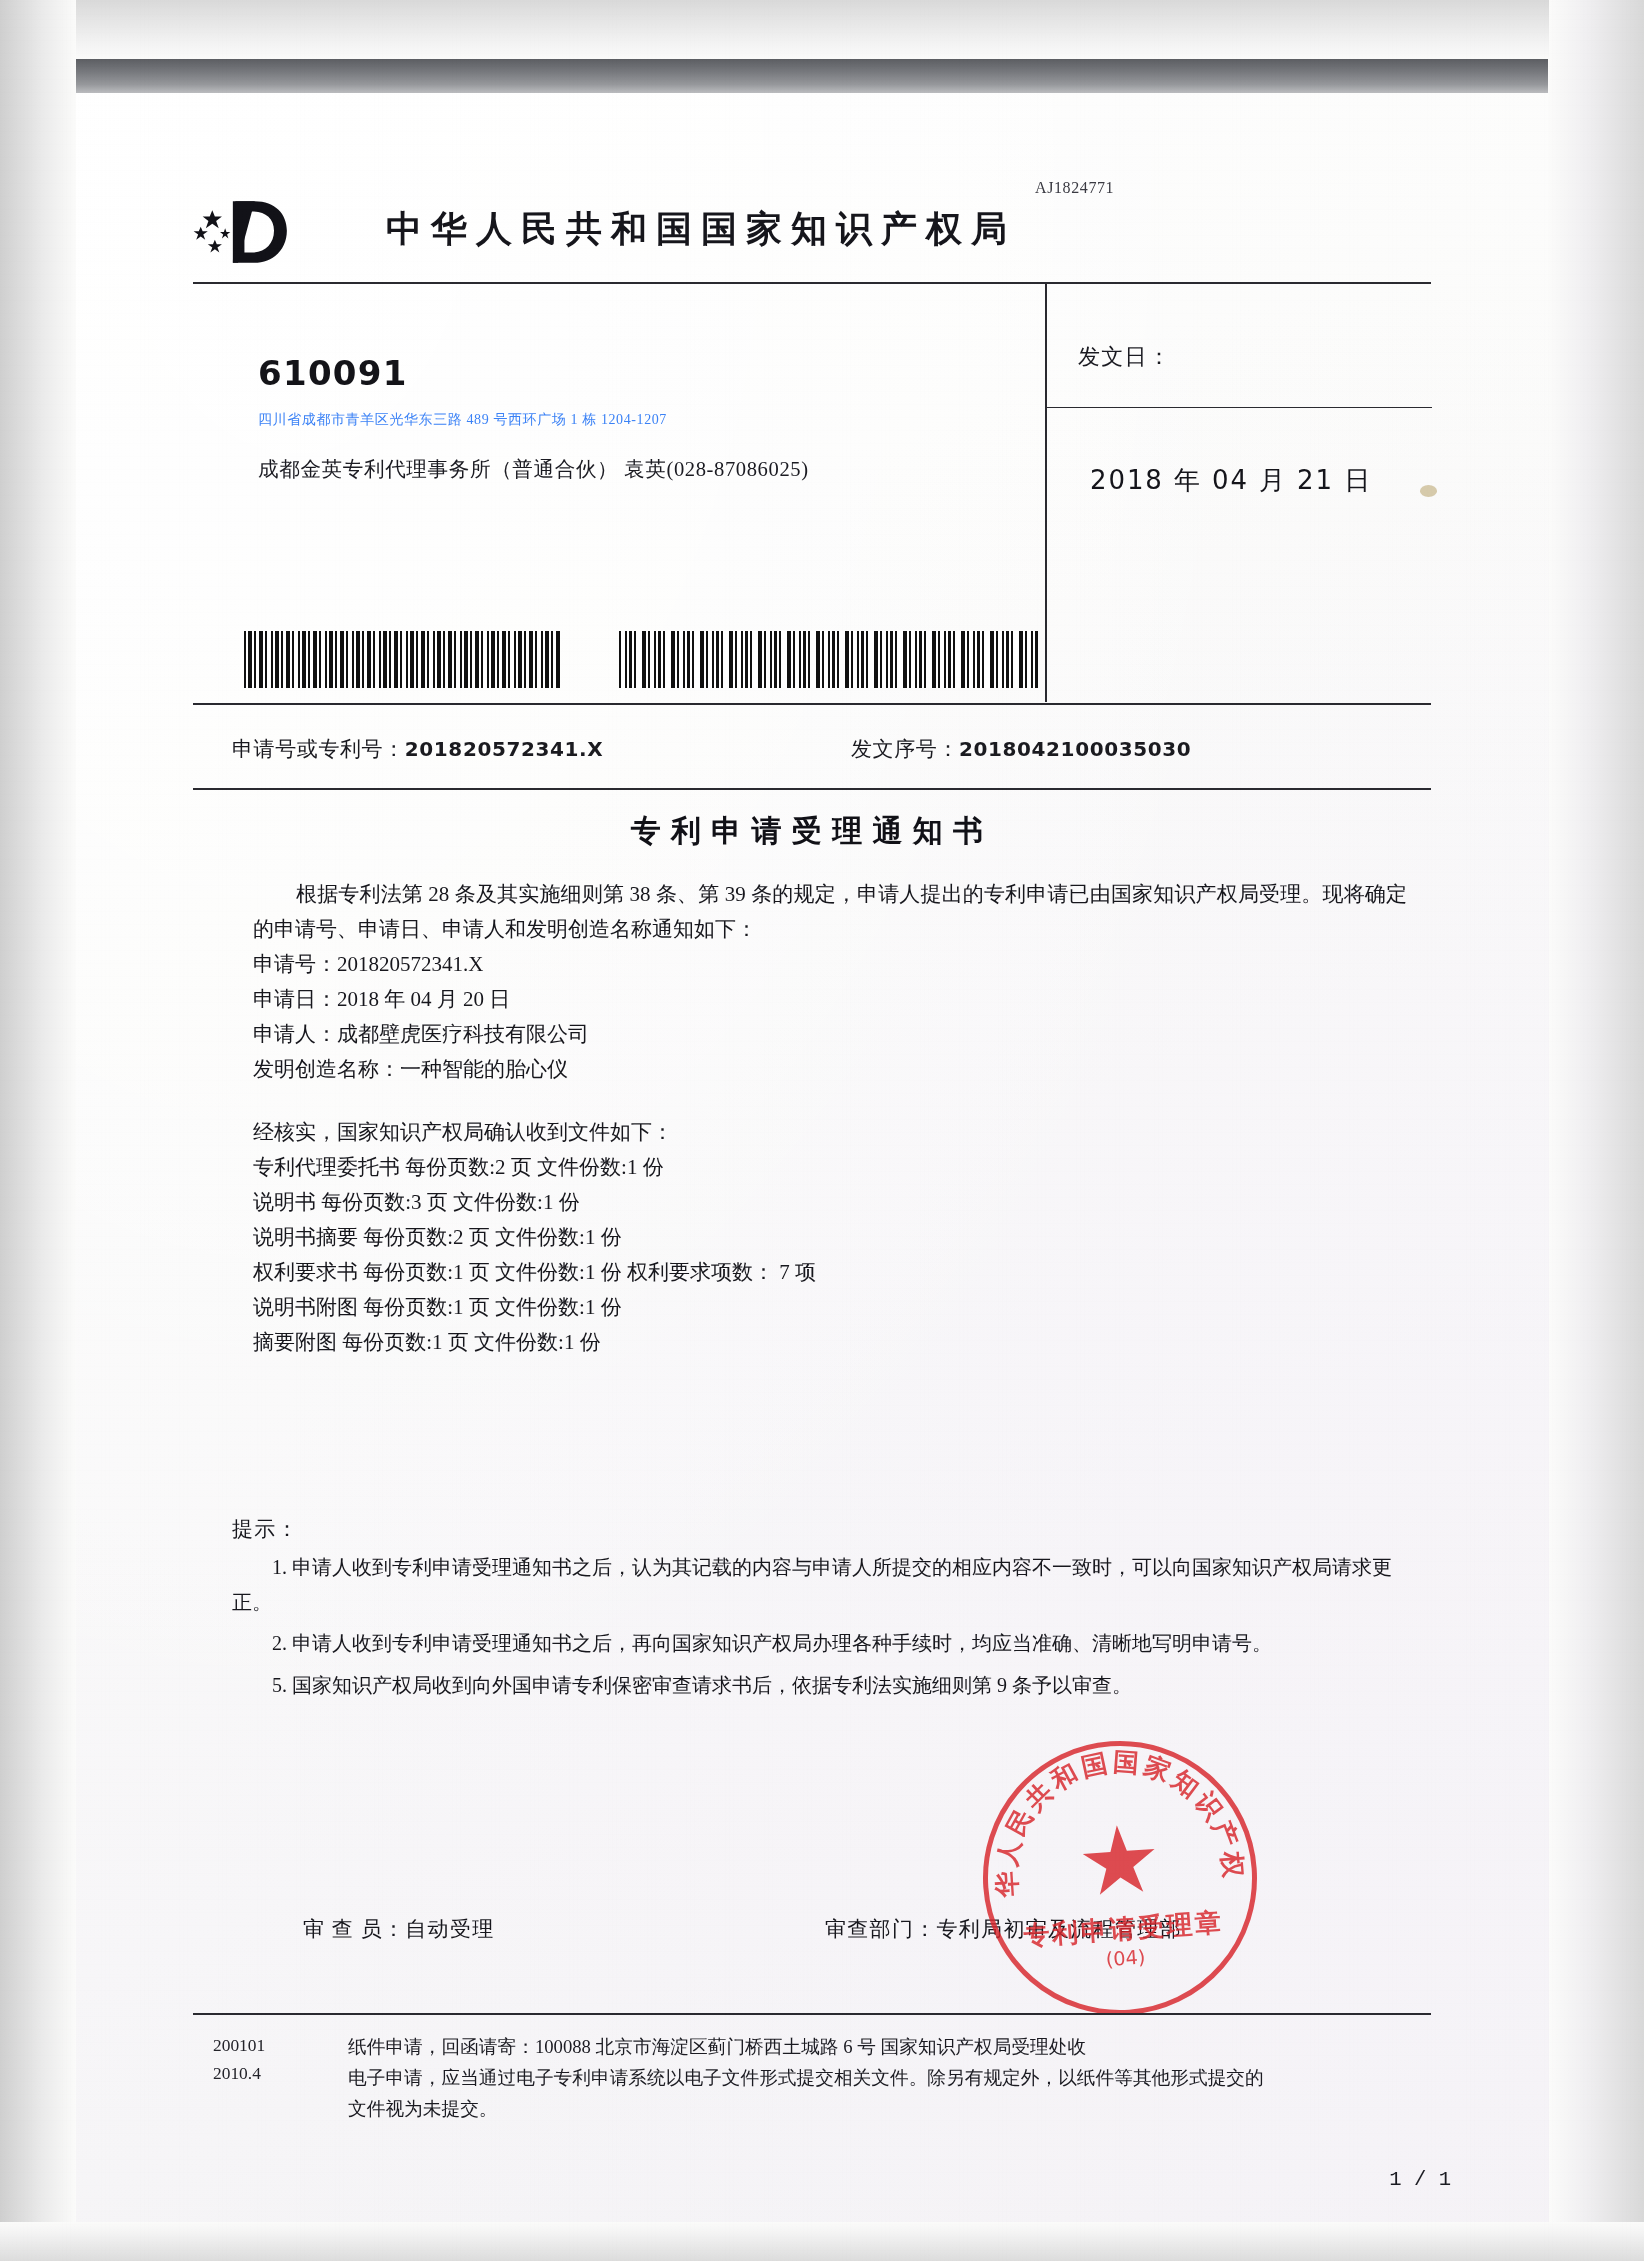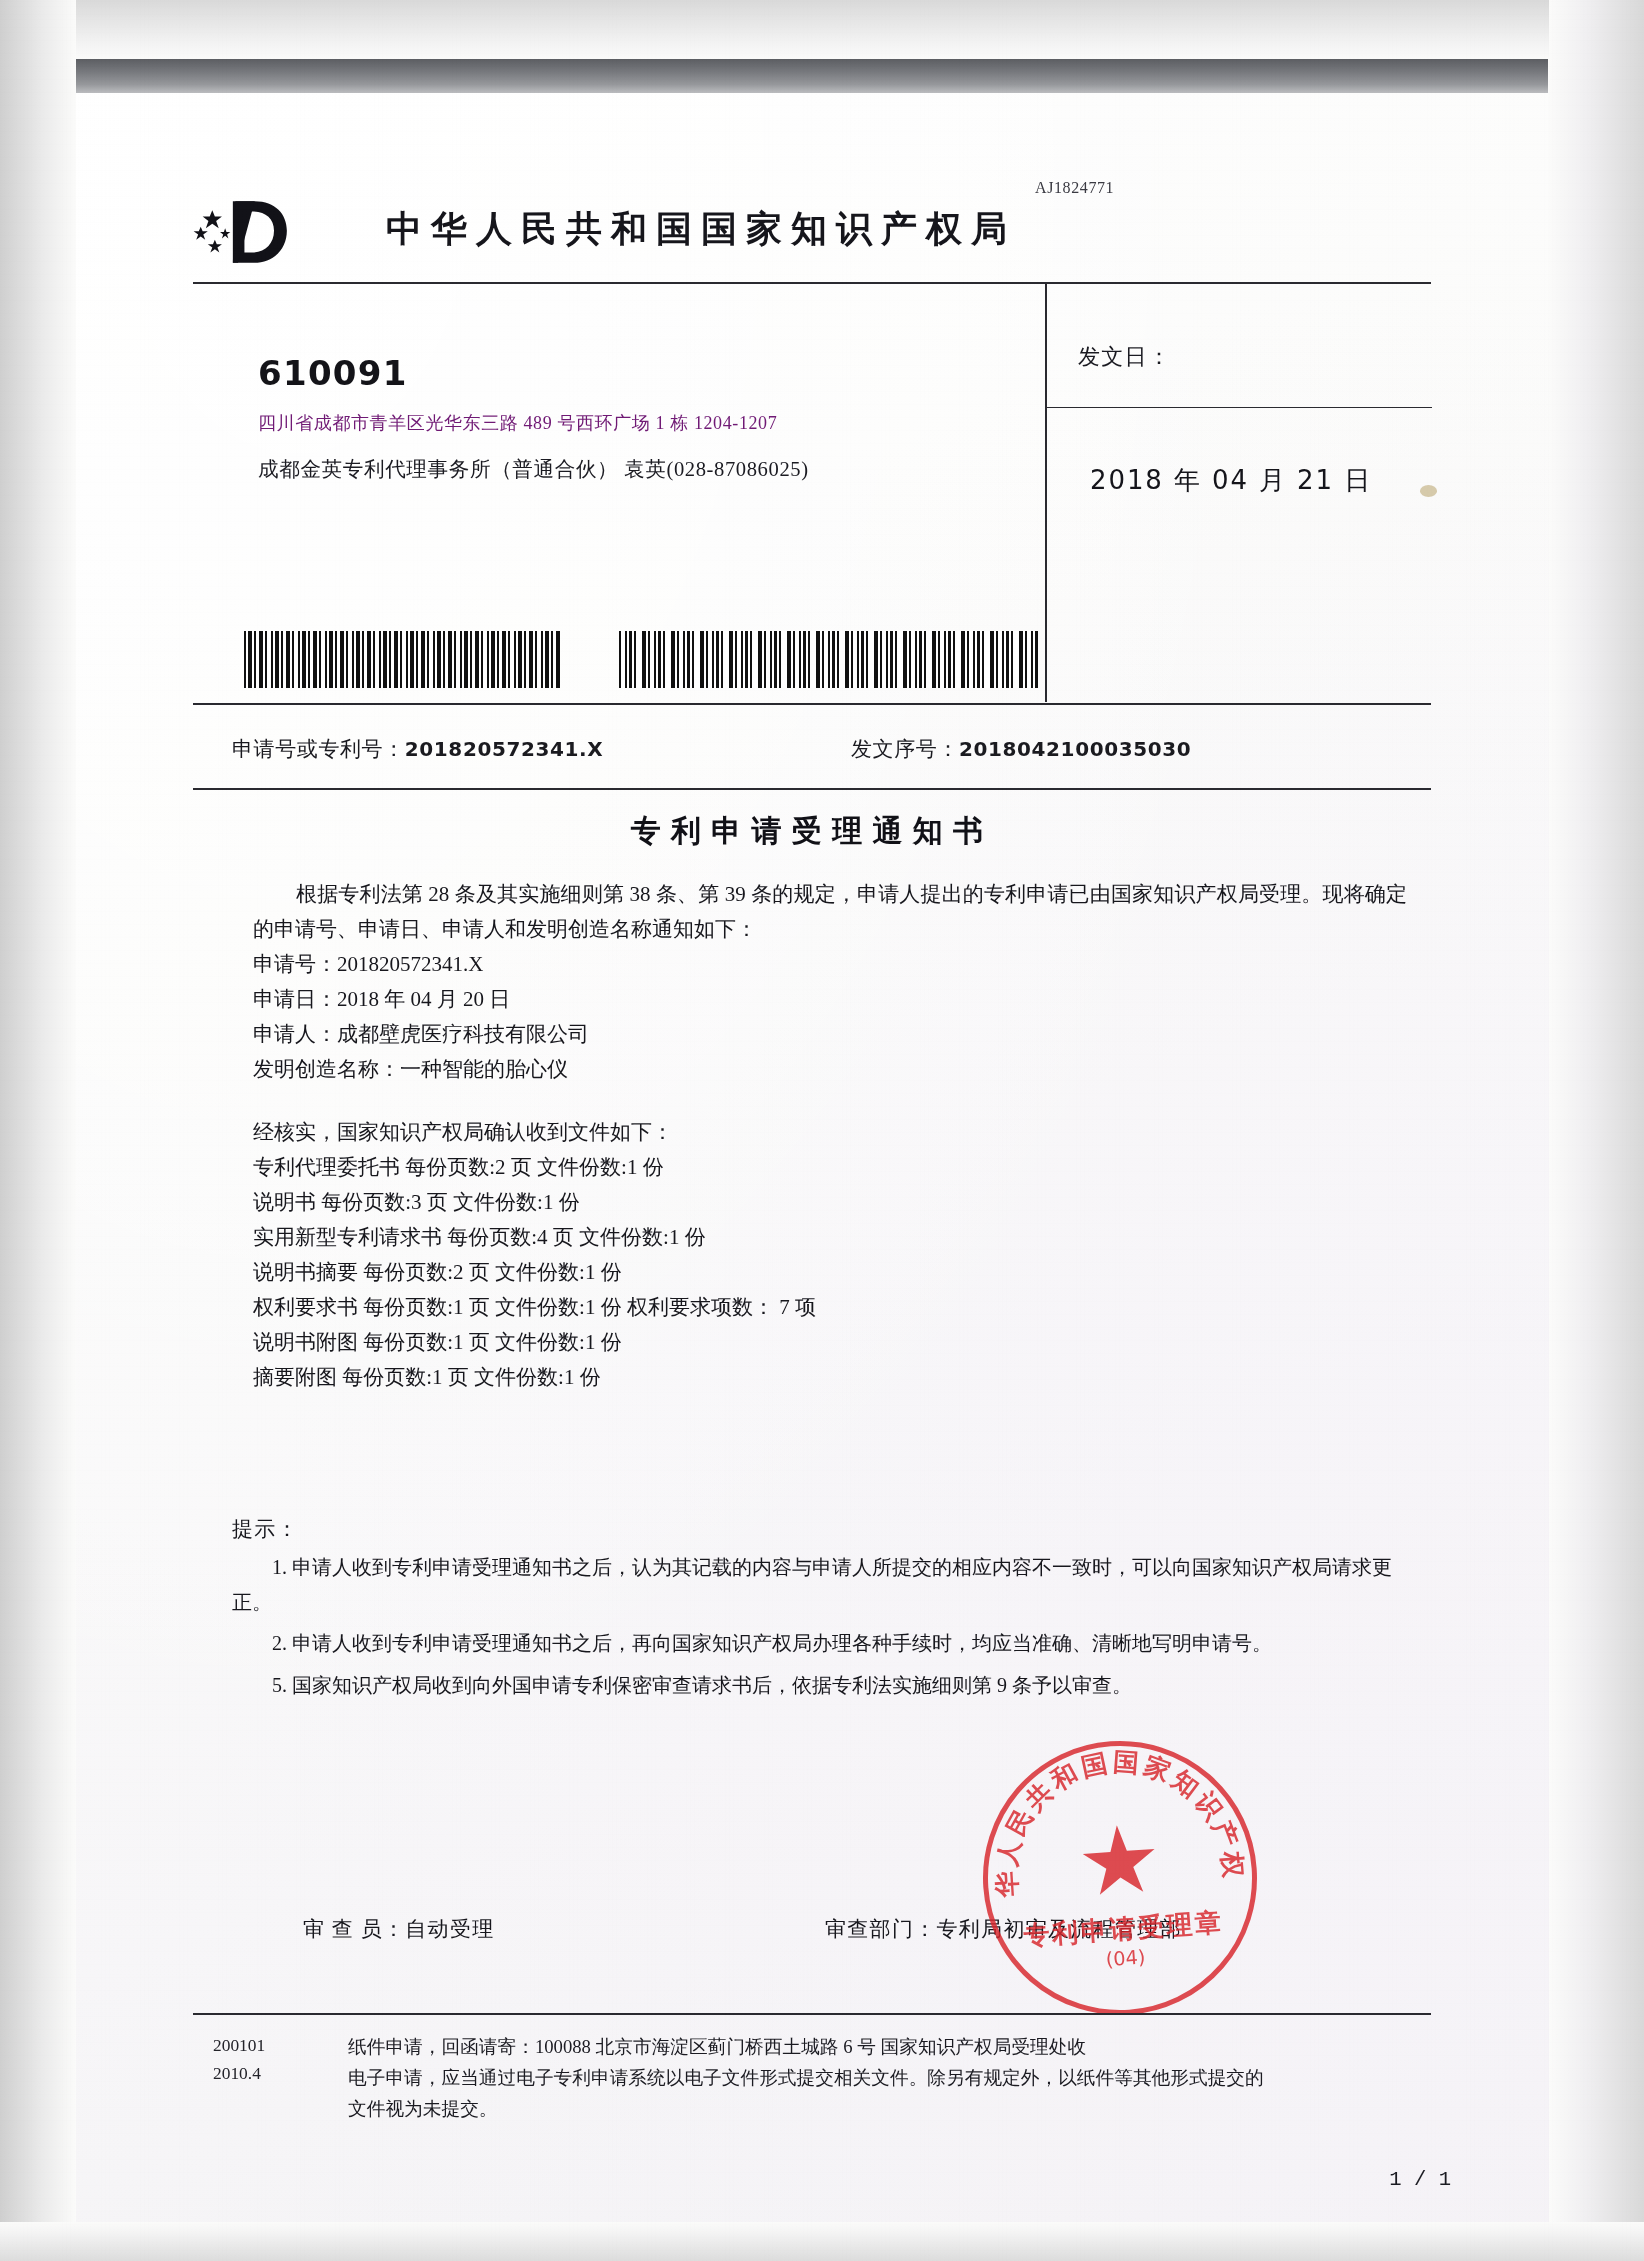--- a/index.html
+++ b/index.html
@@ -127,23 +127,23 @@
     font-family: "DejaVu Sans", sans-serif;
     font-weight: bold;
     font-size: 34px;
     letter-spacing: 1.3px;
     color: #141419;
   }
   .addr1 {
     position: absolute;
     left: 258px;
     top: 411px;
-    font-size: 18px;
+    font-size: 14px;
     letter-spacing: 0.6px;
-    color: #701a75;
+    color: #3b82f6;
     white-space: nowrap;
     text-align: right;
   }
   .addr2 {
     position: absolute;
     left: 258px;
     top: 455px;
     font-size: 20.6px;
     letter-spacing: 0.6px;
     color: #1b1b22;
@@ -424,21 +424,20 @@
   <div class="body">
     <p class="indent para-just">根据专利法第 28 条及其实施细则第 38 条、第 39 条的规定，申请人提出的专利申请已由国家知识产权局受理。现将确定的申请号、申请日、申请人和发明创造名称通知如下：</p>
     <p>申请号：201820572341.X</p>
     <p>申请日：2018 年 04 月 20 日</p>
     <p>申请人：成都壁虎医疗科技有限公司</p>
     <p>发明创造名称：一种智能的胎心仪</p>
     <div class="blockgap"></div>
     <p>经核实，国家知识产权局确认收到文件如下：</p>
     <p>专利代理委托书 每份页数:2 页  文件份数:1 份</p>
     <p>说明书 每份页数:3 页  文件份数:1 份</p>
-    <p>实用新型专利请求书 每份页数:4 页  文件份数:1 份</p>
     <p>说明书摘要 每份页数:2 页  文件份数:1 份</p>
     <p>权利要求书 每份页数:1 页  文件份数:1 份  权利要求项数：  7 项</p>
     <p>说明书附图 每份页数:1 页  文件份数:1 份</p>
     <p>摘要附图 每份页数:1 页  文件份数:1 份</p>
   </div>
 
   <div class="tips-title">提示：</div>
   <div class="tips">
     <p>1. 申请人收到专利申请受理通知书之后，认为其记载的内容与申请人所提交的相应内容不一致时，可以向国家知识产权局请求更正。</p>
     <p>2. 申请人收到专利申请受理通知书之后，再向国家知识产权局办理各种手续时，均应当准确、清晰地写明申请号。</p>

